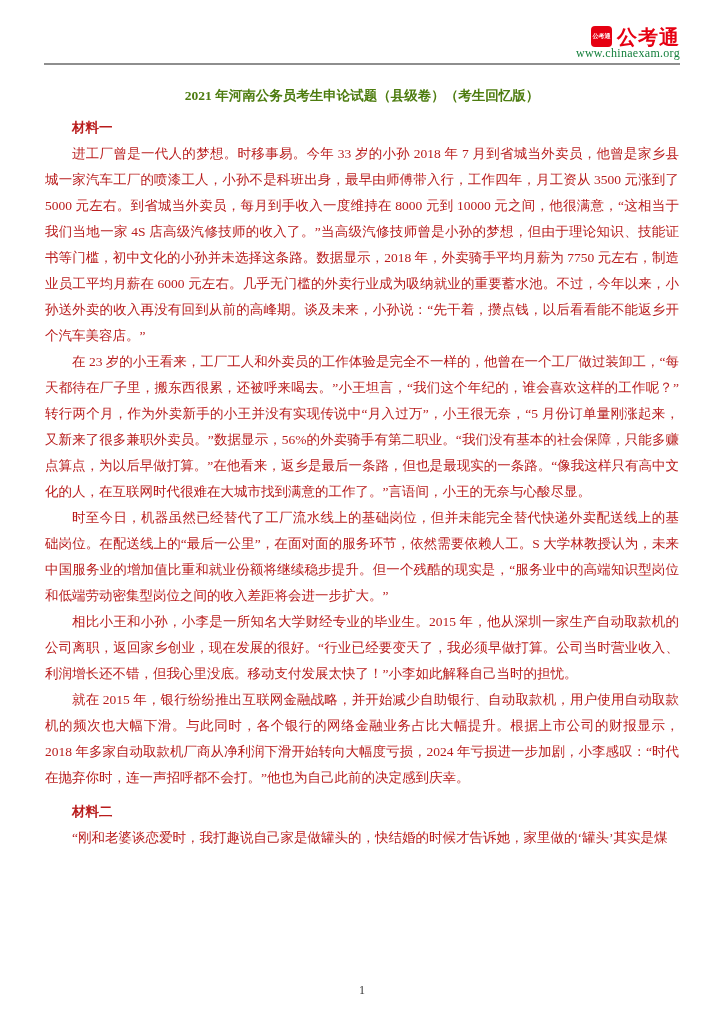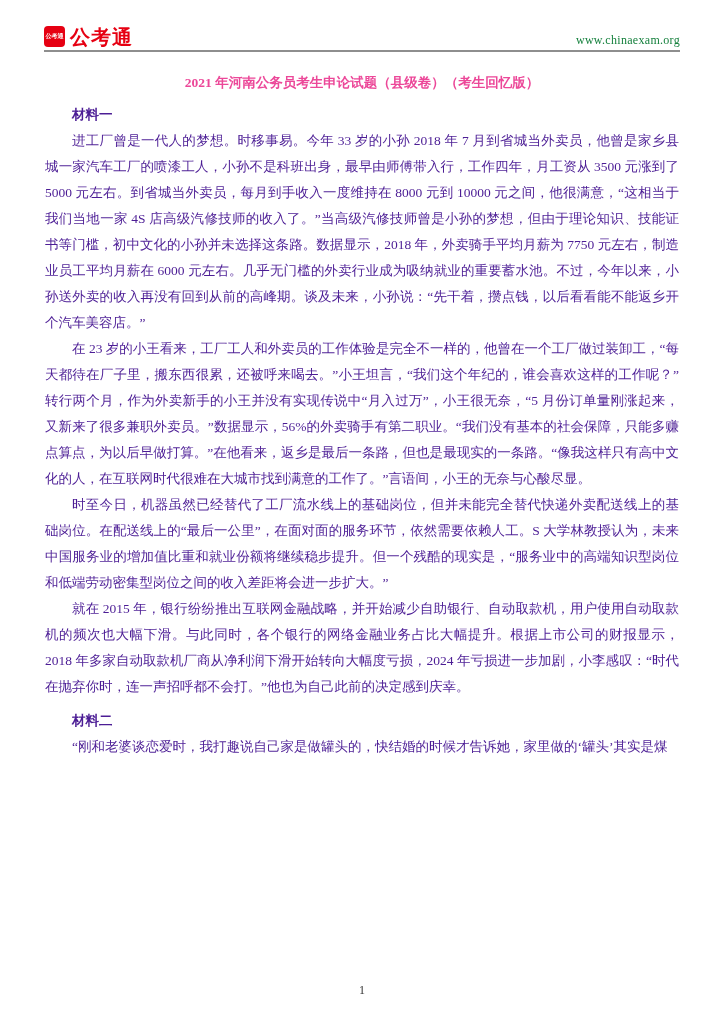--- a/index.html
+++ b/index.html
@@ -20,20 +20,21 @@
   }
   
   .header {
     margin: 0 44px;
     padding-top: 26px;
     display: flex;
     justify-content: space-between;
     align-items: flex-end;
     border-bottom: 2px solid #8e8e8e;
     padding-bottom: 3px;
+    flex-direction: column;
   }
   .logo {
     display: flex;
     align-items: center;
     gap: 5px;
   }
   .logo-badge {
     width: 21px;
     height: 21px;
     background: #e60012;
@@ -62,30 +63,30 @@
     line-height: 1;
     padding-bottom: 1px;
     letter-spacing: 0.3px;
   }
   
   .doc-title {
     margin-top: 21px;
     text-align: center;
     font-size: 13.5px;
     font-weight: bold;
-    color: #ec4899;
+    color: #4d7c0f;
     line-height: 19px;
   }
   
   .content {
     margin: 10px 45px 0 45px;
     font-size: 13.5px;
     line-height: 26px;
     text-align: justify;
-    color: #4c1d95;
+    color: #b91c1c;
   }
   .section-heading {
     font-weight: bold;
     text-indent: 2em;
     margin-top: 8px;
   }
   .content p.para {
     text-indent: 2em;
   }
   
@@ -114,20 +115,21 @@
 
   <div class="doc-title">2021 年河南公务员考生申论试题（县级卷）（考生回忆版）</div>
 
   <div class="content">
 
     <p class="section-heading">材料一</p>
 
     <p class="para">进工厂曾是一代人的梦想。时移事易。今年 33 岁的小孙 2018 年 7 月到省城当外卖员，他曾是家乡县城一家汽车工厂的喷漆工人，小孙不是科班出身，最早由师傅带入行，工作四年，月工资从 3500 元涨到了 5000 元左右。到省城当外卖员，每月到手收入一度维持在 8000 元到 10000 元之间，他很满意，“这相当于我们当地一家 4S 店高级汽修技师的收入了。”当高级汽修技师曾是小孙的梦想，但由于理论知识、技能证书等门槛，初中文化的小孙并未选择这条路。数据显示，2018 年，外卖骑手平均月薪为 7750 元左右，制造业员工平均月薪在 6000 元左右。几乎无门槛的外卖行业成为吸纳就业的重要蓄水池。不过，今年以来，小孙送外卖的收入再没有回到从前的高峰期。谈及未来，小孙说：“先干着，攒点钱，以后看看能不能返乡开个汽车美容店。”</p>
     <p class="para">在 23 岁的小王看来，工厂工人和外卖员的工作体验是完全不一样的，他曾在一个工厂做过装卸工，“每天都待在厂子里，搬东西很累，还被呼来喝去。”小王坦言，“我们这个年纪的，谁会喜欢这样的工作呢？” 转行两个月，作为外卖新手的小王并没有实现传说中“月入过万”，小王很无奈，“5 月份订单量刚涨起来，又新来了很多兼职外卖员。”数据显示，56%的外卖骑手有第二职业。“我们没有基本的社会保障，只能多赚点算点，为以后早做打算。”在他看来，返乡是最后一条路，但也是最现实的一条路。“像我这样只有高中文化的人，在互联网时代很难在大城市找到满意的工作了。”言语间，小王的无奈与心酸尽显。</p>
     <p class="para">时至今日，机器虽然已经替代了工厂流水线上的基础岗位，但并未能完全替代快递外卖配送线上的基础岗位。在配送线上的“最后一公里”，在面对面的服务环节，依然需要依赖人工。S 大学林教授认为，未来中国服务业的增加值比重和就业份额将继续稳步提升。但一个残酷的现实是，“服务业中的高端知识型岗位和低端劳动密集型岗位之间的收入差距将会进一步扩大。”</p>
+    <p class="para">相比小王和小孙，小李是一所知名大学财经专业的毕业生。2015 年，他从深圳一家生产自动取款机的公司离职，返回家乡创业，现在发展的很好。“行业已经要变天了，我必须早做打算。公司当时营业收入、利润增长还不错，但我心里没底。移动支付发展太快了！”小李如此解释自己当时的担忧。</p>
     <p class="para">就在 2015 年，银行纷纷推出互联网金融战略，并开始减少自助银行、自动取款机，用户使用自动取款机的频次也大幅下滑。与此同时，各个银行的网络金融业务占比大幅提升。根据上市公司的财报显示，2018 年多家自动取款机厂商从净利润下滑开始转向大幅度亏损，2024 年亏损进一步加剧，小李感叹：“时代在抛弃你时，连一声招呼都不会打。”他也为自己此前的决定感到庆幸。</p>
 
     <p class="section-heading">材料二</p>
 
     <p class="para">“刚和老婆谈恋爱时，我打趣说自己家是做罐头的，快结婚的时候才告诉她，家里做的‘罐头’其实是煤</p>
 
   </div>
 
   <div class="footer">1</div>
 

